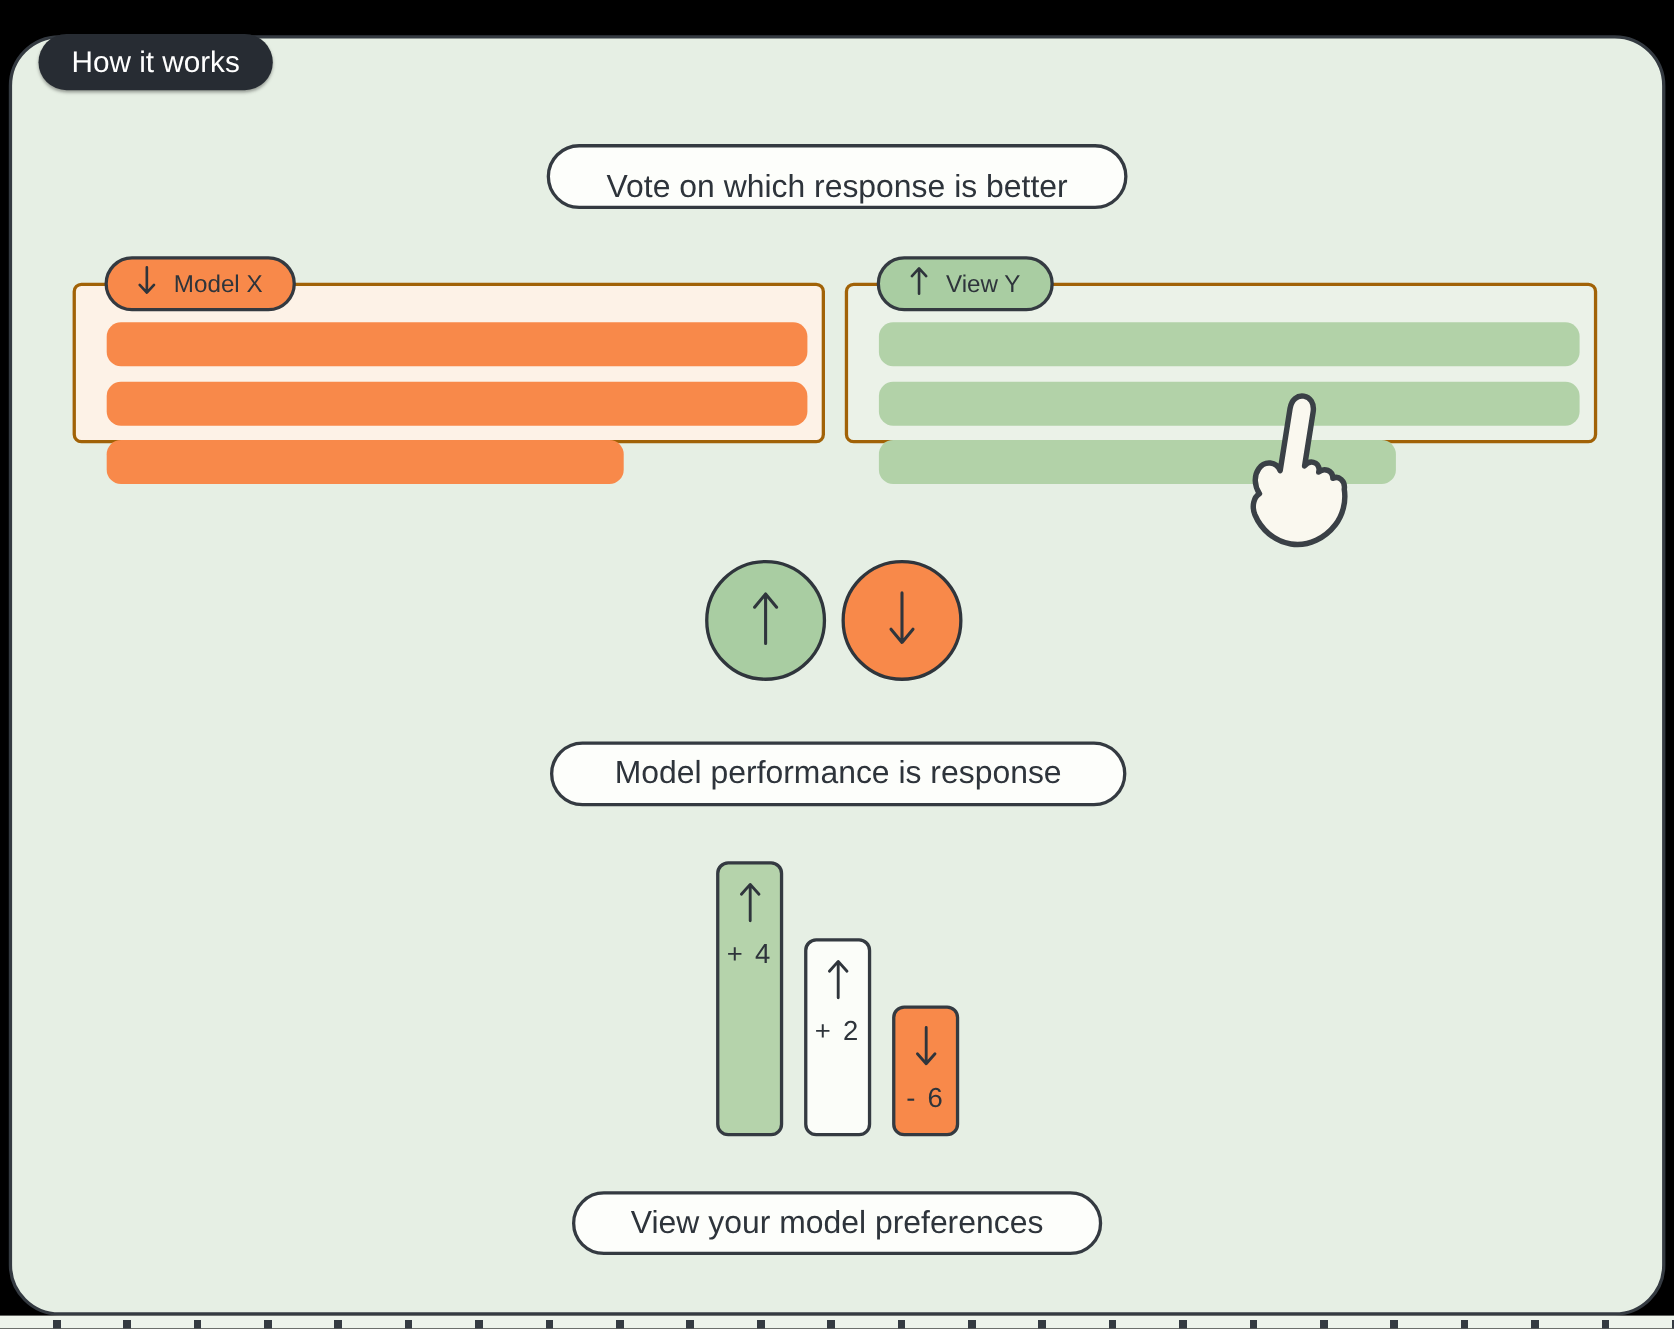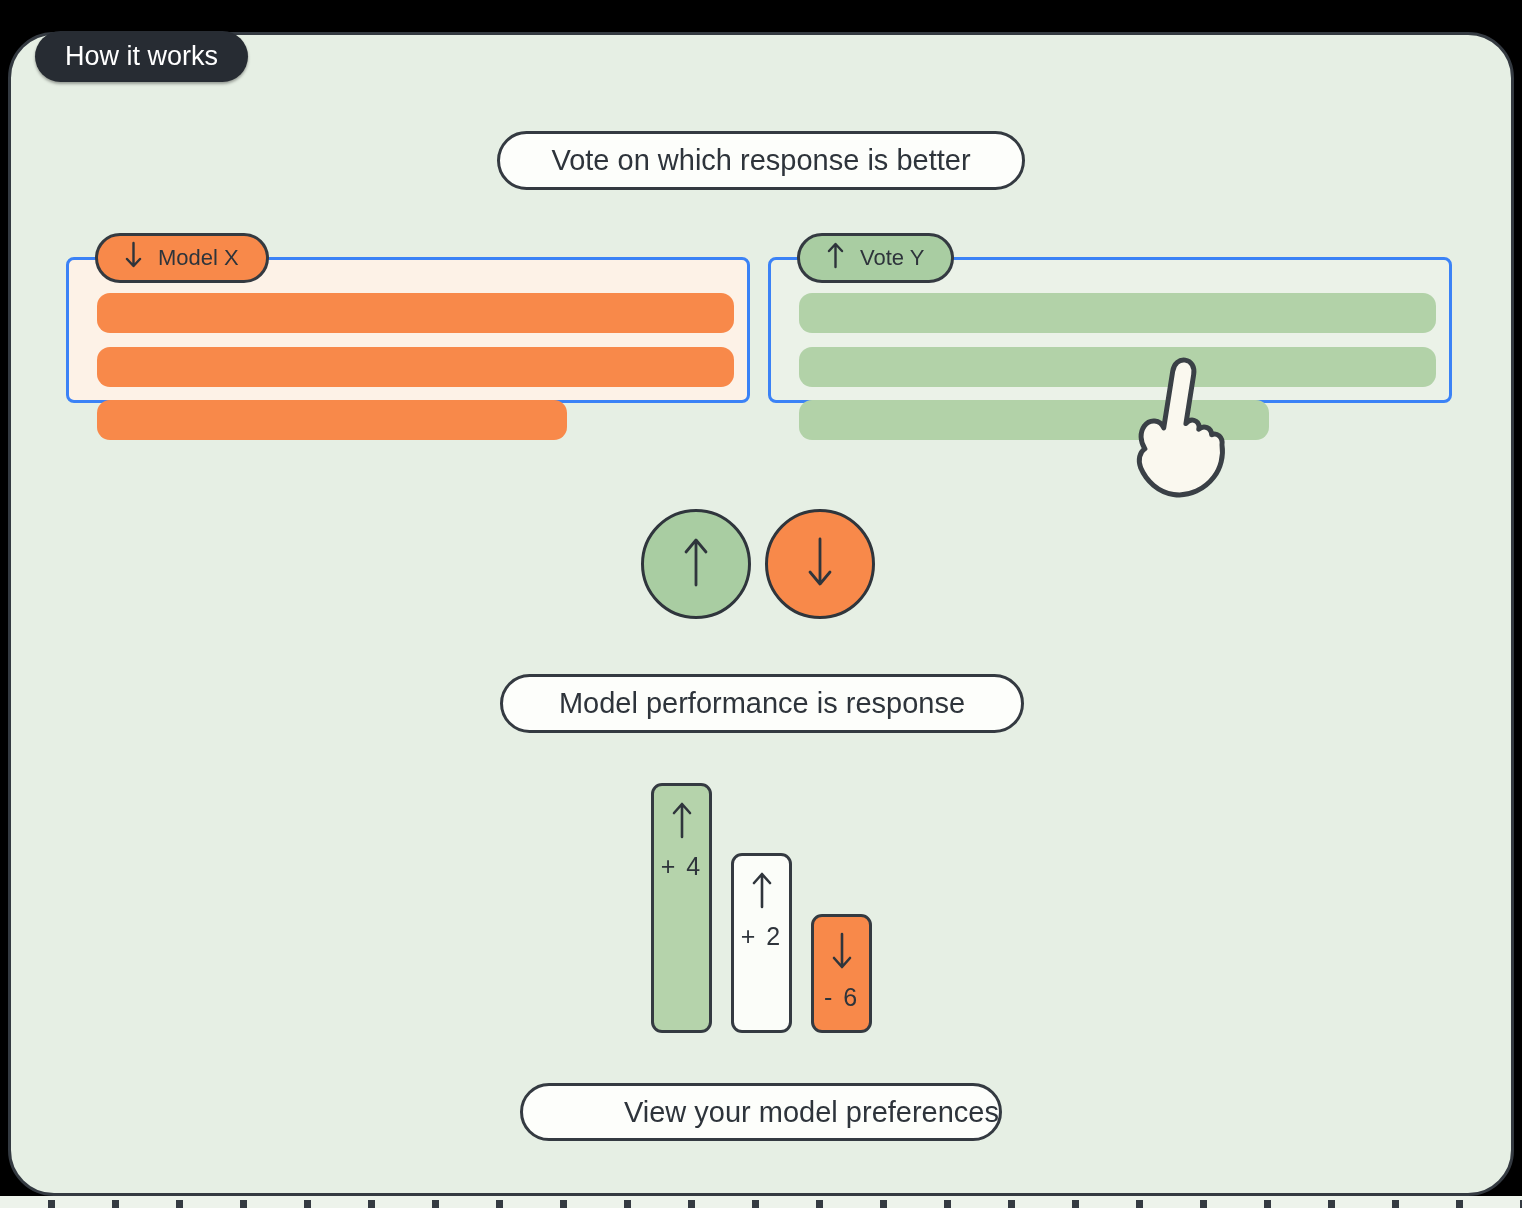--- a/index.html
+++ b/index.html
@@ -14,26 +14,26 @@
   .hiw-badge{
     position:absolute;left:35px;top:7px;height:51px;padding:0 30px;
     background:#272c33;color:#fff;font-size:27px;border-radius:26px;
     display:flex;align-items:center;z-index:6;box-shadow:0 2px 3px rgba(0,0,0,.35);margin-top:24px;
   }
   .pill{
     position:absolute;background:#fdfefb;border:3px solid #343a41;border-radius:32px;
     display:flex;align-items:center;justify-content:center;font-size:29px;
     box-sizing:border-box;z-index:3;white-space:nowrap;
   }
-  .step1{left:497px;top:131px;width:528px;height:59px;}
+  .step1{left:497px;top:131px;width:528px;height:59px;align-items:flex-end;}
   .step2{left:500px;top:674px;width:524px;height:59px;}
-  .step3{left:520px;top:1083px;width:482px;height:58px;justify-content:flex-end;}
+  .step3{left:520px;top:1083px;width:482px;height:58px;}
 
   .resp-card{
-    position:absolute;top:257px;width:684px;height:146px;border:3px solid #3b82f6;
+    position:absolute;top:257px;width:684px;height:146px;border:3px solid #a16207;
     border-radius:8px;box-sizing:border-box;z-index:1;
   }
   .resp-card.x{left:66px;background:#fdf2e7;}
   .resp-card.y{left:768px;background:#ebf2e8;}
   .model-badge{
     position:absolute;left:26px;top:-27px;height:50px;padding:0 27px;
     border:3px solid #343a41;border-radius:26px;display:flex;align-items:center;gap:16px;
     font-size:22px;box-sizing:border-box;z-index:2;
   }
   .model-badge.x{background:#f8894a;}
@@ -100,21 +100,21 @@
     <div class="line l3"></div>
   </div>
 
   <div class="resp-card y">
     <div class="model-badge y">
       <span>
         <svg width="17" height="28" viewBox="0 0 17 28">
             <path d="M8.5 26 L8.5 4 M2 10 L8.5 3 L15 10" fill="none" stroke="#2e343b" stroke-width="2.4" stroke-linecap="round" stroke-linejoin="round"></path>
           </svg>
       </span>
-      <span>Vote Y</span>
+      <span>View Y</span>
     </div>
     <div class="line l1"></div>
     <div class="line l2"></div>
     <div class="line l3"></div>
   </div>
 
   <div class="hand">
     <svg width="118" height="152" viewBox="0 0 100 126">
       <path d="M35 15 C35 8 39 4 44 4 C49 4 53 8 53 15
                L53 57

